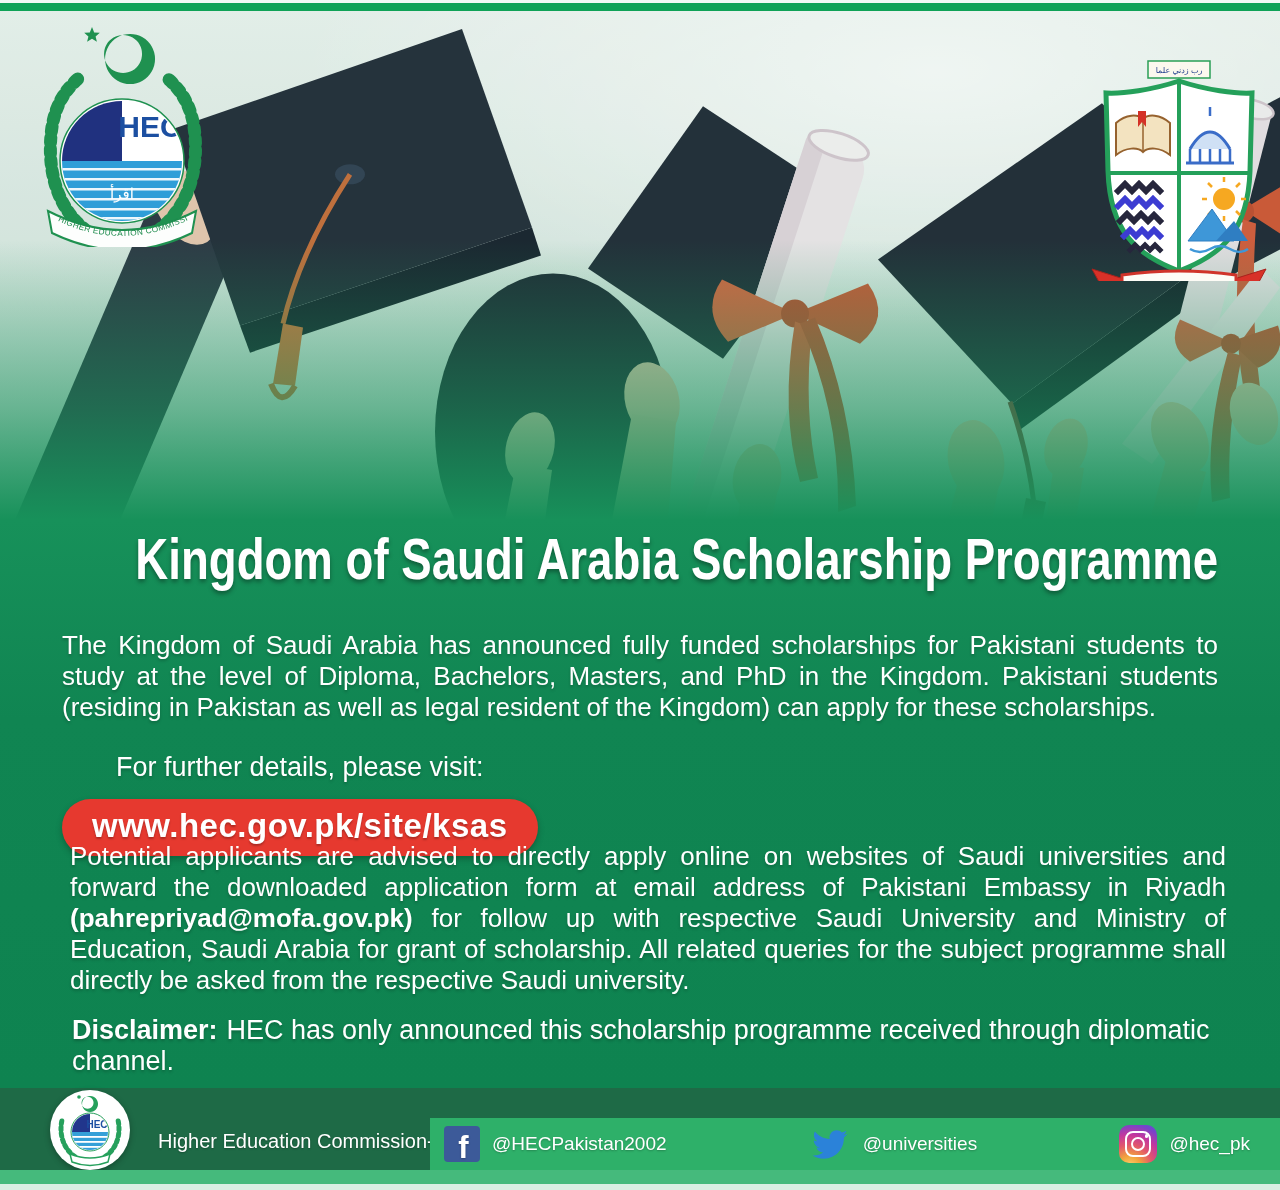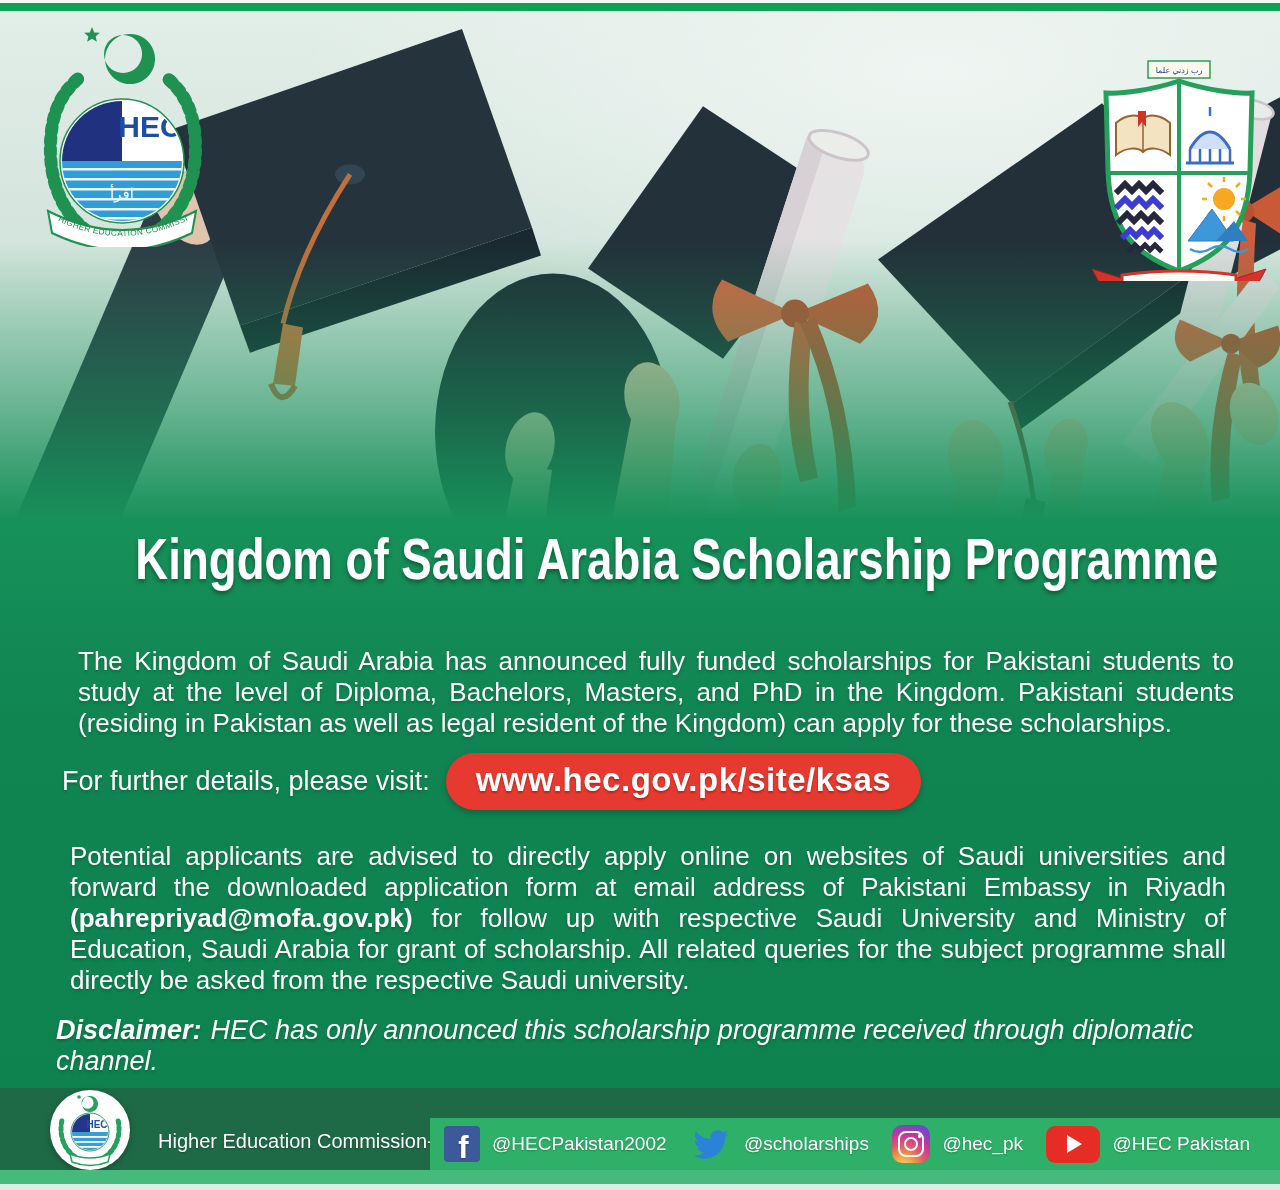--- a/index.html
+++ b/index.html
@@ -17,27 +17,27 @@
   .green-body{position:absolute;left:0;top:520px;width:1280px;height:568px;
     background:linear-gradient(180deg,#17915a 0%,#108552 35%,#0e8350 100%);color:#fff;}
   .title-wrap{position:absolute;left:0;top:6px;width:1112px;white-space:nowrap;}
   .title-wrap span{display:inline-block;transform:scaleX(0.8);transform-origin:center;
     font-size:57px;font-weight:bold;letter-spacing:0;
     text-shadow:0 3px 5px rgba(0,0,0,0.35);}
   .para{position:absolute;left:62px;width:1156px;font-size:26px;line-height:1.19;
     text-align:justify;text-shadow:0 2px 3px rgba(0,0,0,0.22);}
   .p1{top:110px;}
   .p2{top:313px;}
-  .details-row{position:absolute;left:62px;top:232px;height:58px;display:flex;align-items:center;gap:16px;}
+  .details-row{position:absolute;left:62px;top:232px;height:58px;display:flex;align-items:center;gap:16px;flex-direction:column;}
   .details-label{font-size:27px;text-shadow:0 2px 3px rgba(0,0,0,0.22);}
   .url-pill{background:#e6392f;border-radius:40px;padding:8px 30px 11px 30px;
     font-size:33px;font-weight:bold;color:#ffffff;letter-spacing:0.5px;
     box-shadow:0 3px 6px rgba(0,0,0,0.25);text-shadow:0 2px 2px rgba(0,0,0,0.25);}
   .bold{font-weight:bold;}
-  .disclaimer{position:absolute;left:56px;top:495px;width:1160px;font-size:27px;font-style:italic;
+  .disclaimer{position:absolute;left:72px;top:495px;width:1160px;font-size:27px;
     text-shadow:0 2px 3px rgba(0,0,0,0.22);}
   .disclaimer .lbl{font-weight:bold;margin-right:9px;}
   
   .footer{position:absolute;left:0;top:1088px;width:1280px;height:82px;background:#1e6a46;}
   .hec-circle{position:absolute;left:50px;top:2px;width:80px;height:80px;background:#fff;
     border-radius:50%;box-shadow:0 2px 6px rgba(0,0,0,0.3);}
   .org-name{position:absolute;left:158px;top:42px;color:#fff;font-size:20px;
     text-shadow:0 1px 2px rgba(0,0,0,0.3);}
   .social-bar{position:absolute;left:430px;top:30px;width:850px;height:52px;background:#2eb069;
     display:flex;align-items:center;justify-content:space-between;
@@ -237,21 +237,21 @@
         <text x="93" y="238" text-anchor="middle" font-size="14" font-weight="bold" fill="#242b4e" letter-spacing="0.5">GHAZI UNIVERSITY</text>
       </svg>
     </div>
   </div>
 
   <div class="green-body">
     <div class="title-wrap">
       <span>Kingdom of Saudi Arabia Scholarship Programme</span>
     </div>
 
-    <p class="para p1" style="margin:16px;">The Kingdom of Saudi Arabia has announced fully funded scholarships for Pakistani students to study at the level of Diploma, Bachelors, Masters, and PhD in the Kingdom. Pakistani students (residing in Pakistan as well as legal resident of the Kingdom) can apply for these scholarships.</p>
+    <p class="para p1" style="margin:0;">The Kingdom of Saudi Arabia has announced fully funded scholarships for Pakistani students to study at the level of Diploma, Bachelors, Masters, and PhD in the Kingdom. Pakistani students (residing in Pakistan as well as legal resident of the Kingdom) can apply for these scholarships.</p>
 
     <div class="details-row">
       <span class="details-label">For further details, please visit:</span>
       <span class="url-pill">www.hec.gov.pk/site/ksas</span>
     </div>
 
     <p class="para p2" style="margin:8px;">
       <span>Potential applicants are advised to directly apply online on websites of Saudi universities and forward the downloaded application form at email address of Pakistani Embassy in Riyadh </span><span class="bold">(pahrepriyad@mofa.gov.pk)</span><span> for follow up with respective Saudi University and Ministry of Education, Saudi Arabia for grant of scholarship. All related queries for the subject programme shall directly be asked from the respective Saudi university.</span>
     </p>
 
@@ -290,34 +290,28 @@
       <div class="social-item">
         <div class="fb-icon">
             <span>f</span>
           </div>
         <span>@HECPakistan2002</span>
       </div>
       <div class="social-item">
         <svg width="42" height="35" viewBox="0 0 24 24">
           <path fill="#2b82d9" d="M23.954 4.569c-.885.389-1.83.654-2.825.775 1.014-.611 1.794-1.574 2.163-2.723-.951.555-2.005.959-3.127 1.184-.896-.959-2.173-1.559-3.591-1.559-2.717 0-4.92 2.203-4.92 4.917 0 .39.045.765.127 1.124C7.691 8.094 4.066 6.13 1.64 3.161c-.427.722-.666 1.561-.666 2.475 0 1.71.87 3.213 2.188 4.096-.807-.026-1.566-.248-2.228-.616v.061c0 2.385 1.693 4.374 3.946 4.827-.413.111-.849.171-1.296.171-.314 0-.615-.03-.916-.086.631 1.953 2.445 3.377 4.604 3.417-1.68 1.319-3.809 2.105-6.102 2.105-.39 0-.779-.023-1.17-.067 2.189 1.394 4.768 2.209 7.557 2.209 9.054 0 13.999-7.496 13.999-13.986 0-.209 0-.42-.015-.63.961-.689 1.8-1.56 2.46-2.548l-.047-.02z"></path>
         </svg>
-        <span>@scholarships</span>
+        <span>@universities</span>
       </div>
       <div class="social-item">
         <div class="ig-icon">
           <div class="ig-frame"></div>
             <div class="ig-lens"></div>
             <div class="ig-dot"></div>
         </div>
         <span>@hec_pk</span>
       </div>
-      <div class="social-item">
-        <div class="yt-icon">
-            <div class="yt-play"></div>
-          </div>
-        <span>@HEC Pakistan</span>
-      </div>
     </div>
   </div>
 
   <div class="strip1"></div>
   <div class="strip2"></div>
 </div>
 
 </body></html>

